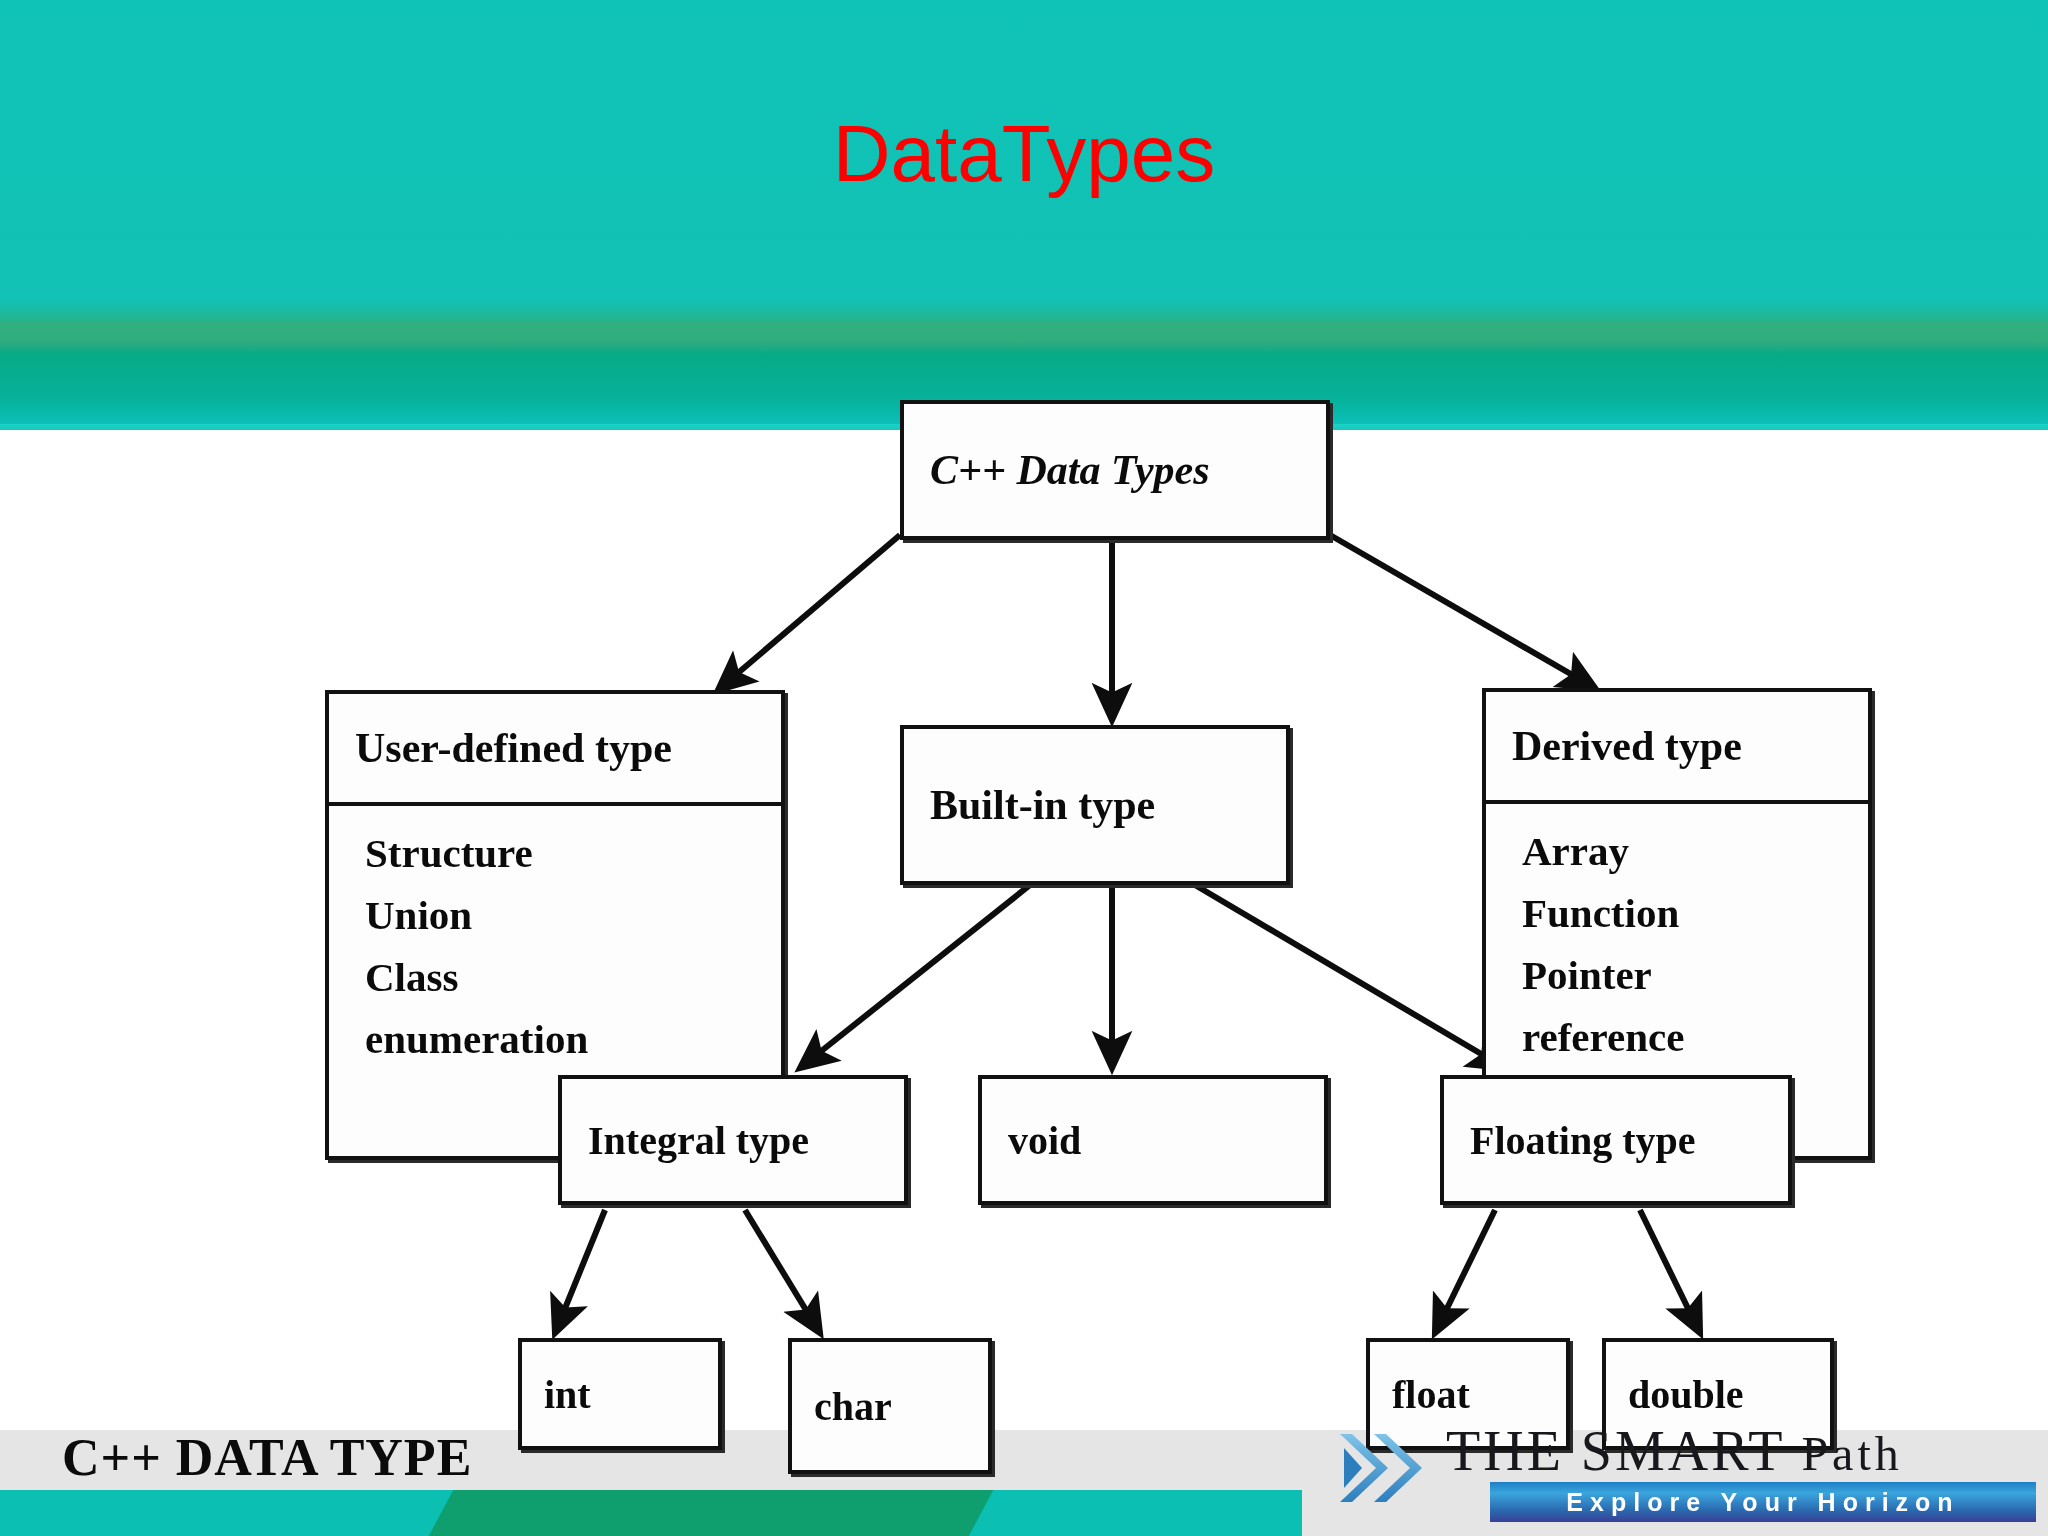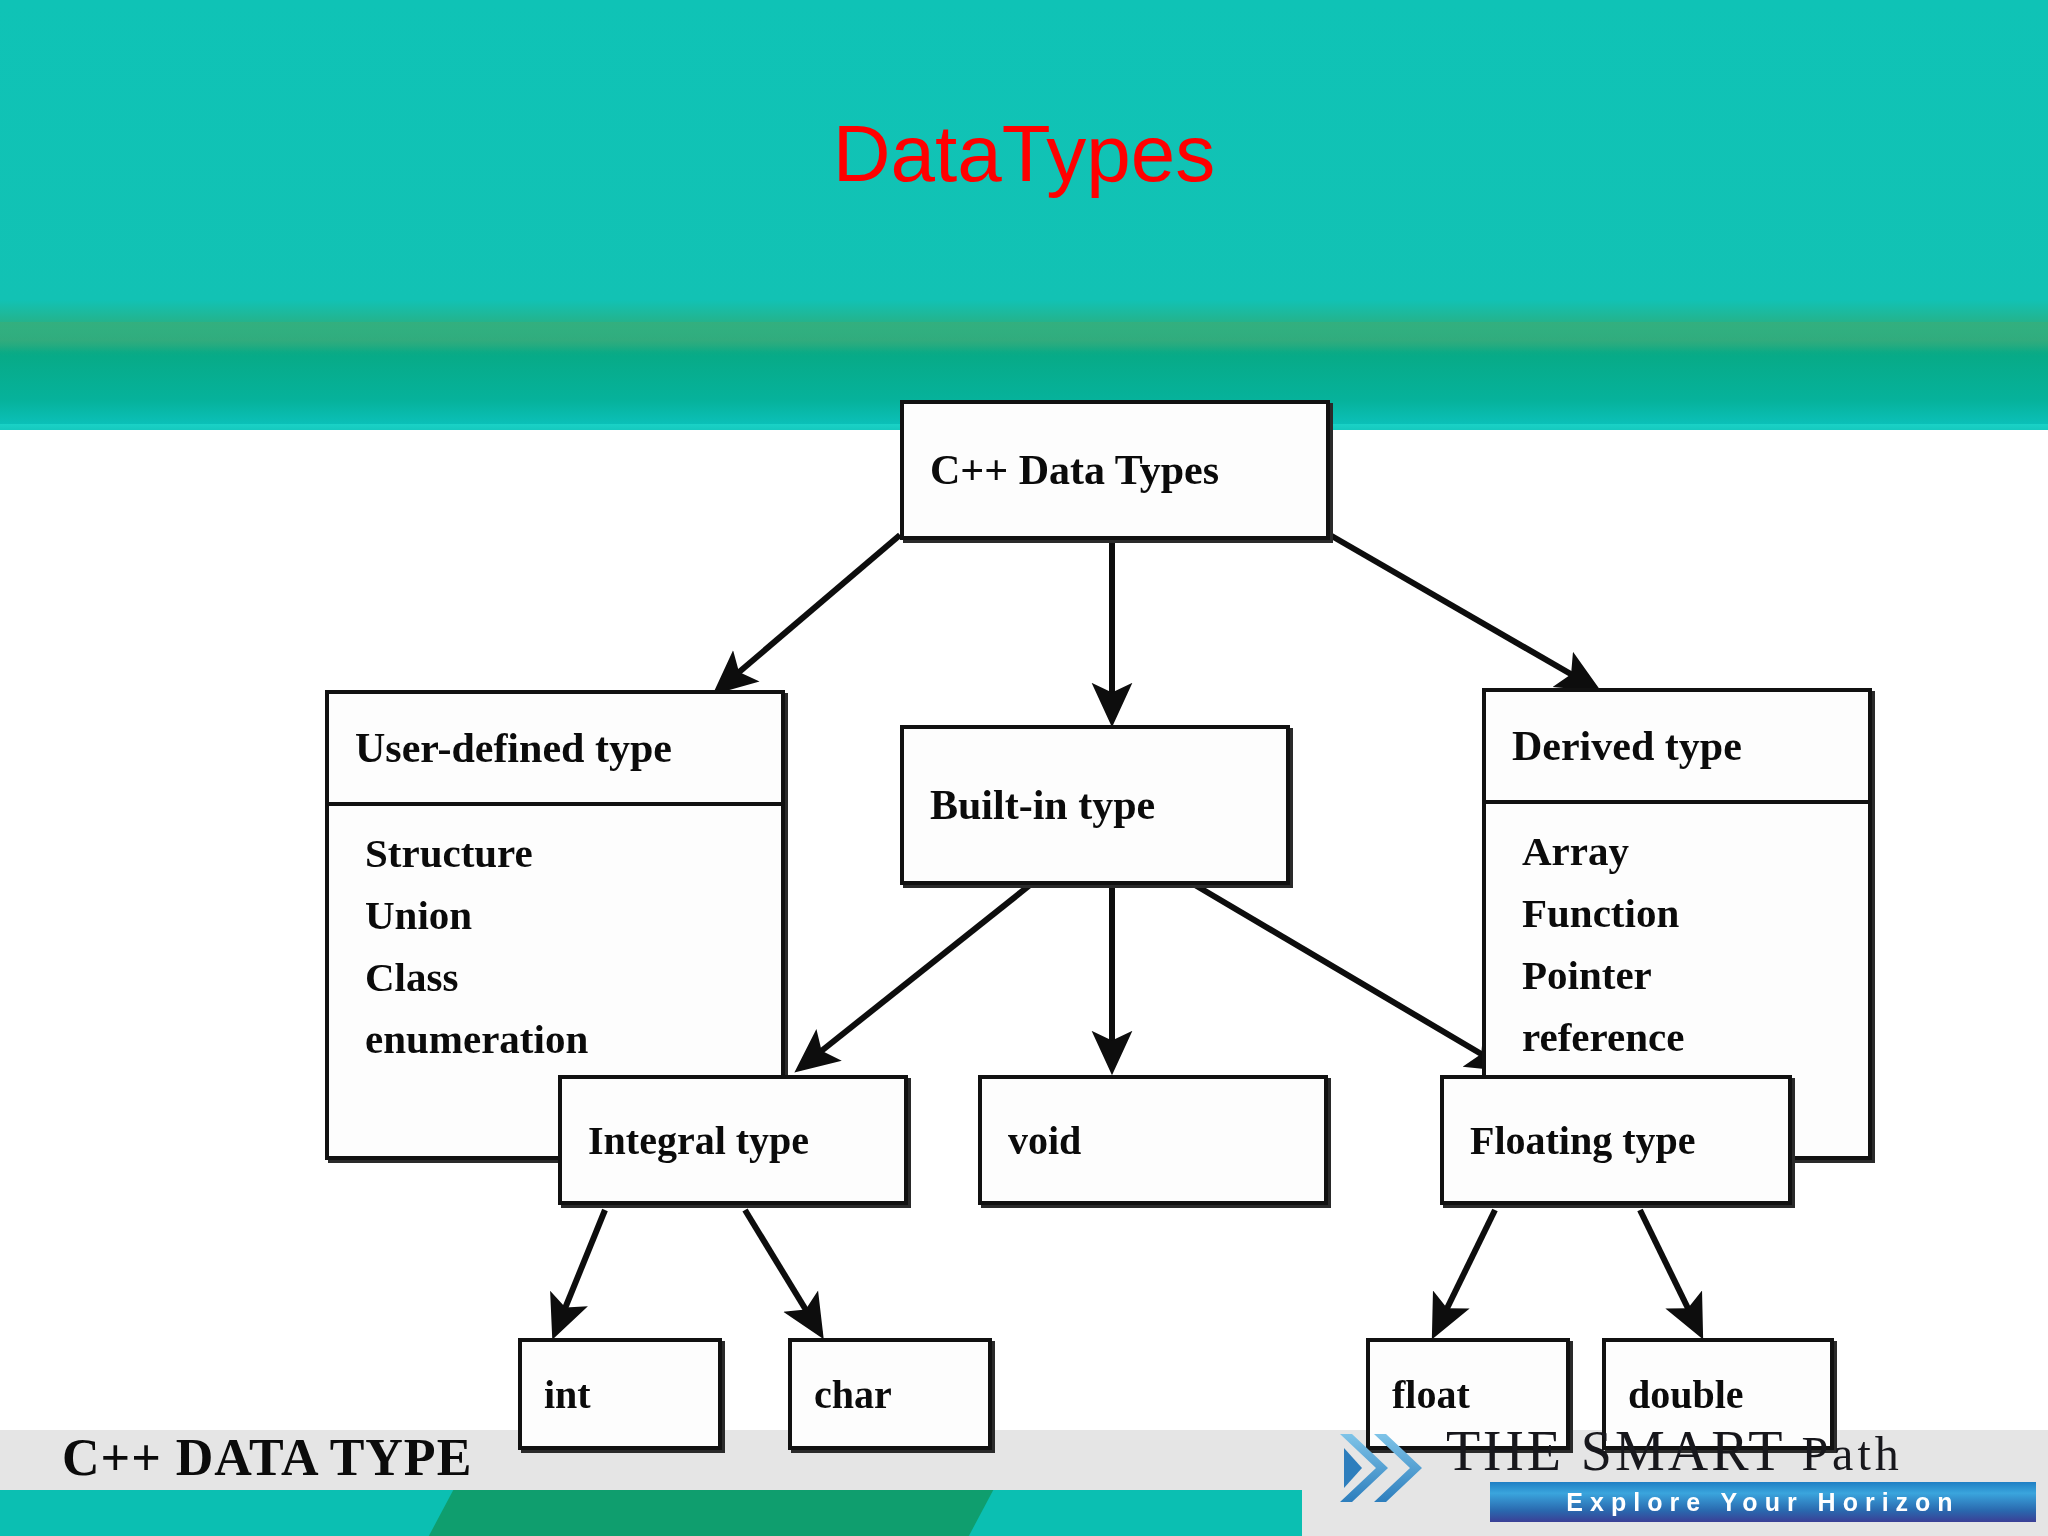--- a/index.html
+++ b/index.html
@@ -182,21 +182,21 @@
 
         <line x1="745" y1="780" x2="820" y2="903"></line>
 
         <line x1="1495" y1="780" x2="1435" y2="903"></line>
 
         <line x1="1640" y1="780" x2="1700" y2="903"></line>
       </g>
     </svg>
 
     <div class="dbox" style="left:900px;top:-30px;width:430px;height:140px;">
-      <div class="plain" style="font-size:42px;">C++ Data Types</div>
+      <div class="plain" style="font-size:42px;font-style:italic;">C++ Data Types</div>
     </div>
 
     <div class="dbox" style="left:325px;top:260px;width:460px;height:470px;">
       <div class="hdr" style="height:108px;font-size:42px;">User-defined type</div>
       <div class="sep" style="top:108px;"></div>
       <div class="list" style="top:128px;font-size:41px;line-height:62px;">
         <div>Structure</div>
         <div>Union</div>
         <div>Class</div>
         <div>enumeration</div>
@@ -227,21 +227,21 @@
     </div>
 
     <div class="dbox" style="left:1440px;top:645px;width:352px;height:130px;">
       <div class="plain" style="font-size:40px;">Floating type</div>
     </div>
 
     <div class="dbox" style="left:518px;top:908px;width:204px;height:112px;">
       <div class="plain" style="font-size:40px;padding-left:22px;">int</div>
     </div>
 
-    <div class="dbox" style="left:788px;top:908px;width:204px;height:112px;">
+    <div class="dbox" style="left:788px;top:908px;width:204px;height:136px;">
       <div class="plain" style="font-size:40px;padding-left:22px;">char</div>
     </div>
 
     <div class="dbox" style="left:1366px;top:908px;width:204px;height:112px;">
       <div class="plain" style="font-size:40px;padding-left:22px;">float</div>
     </div>
 
     <div class="dbox" style="left:1602px;top:908px;width:232px;height:112px;">
       <div class="plain" style="font-size:40px;padding-left:22px;">double</div>
     </div>

